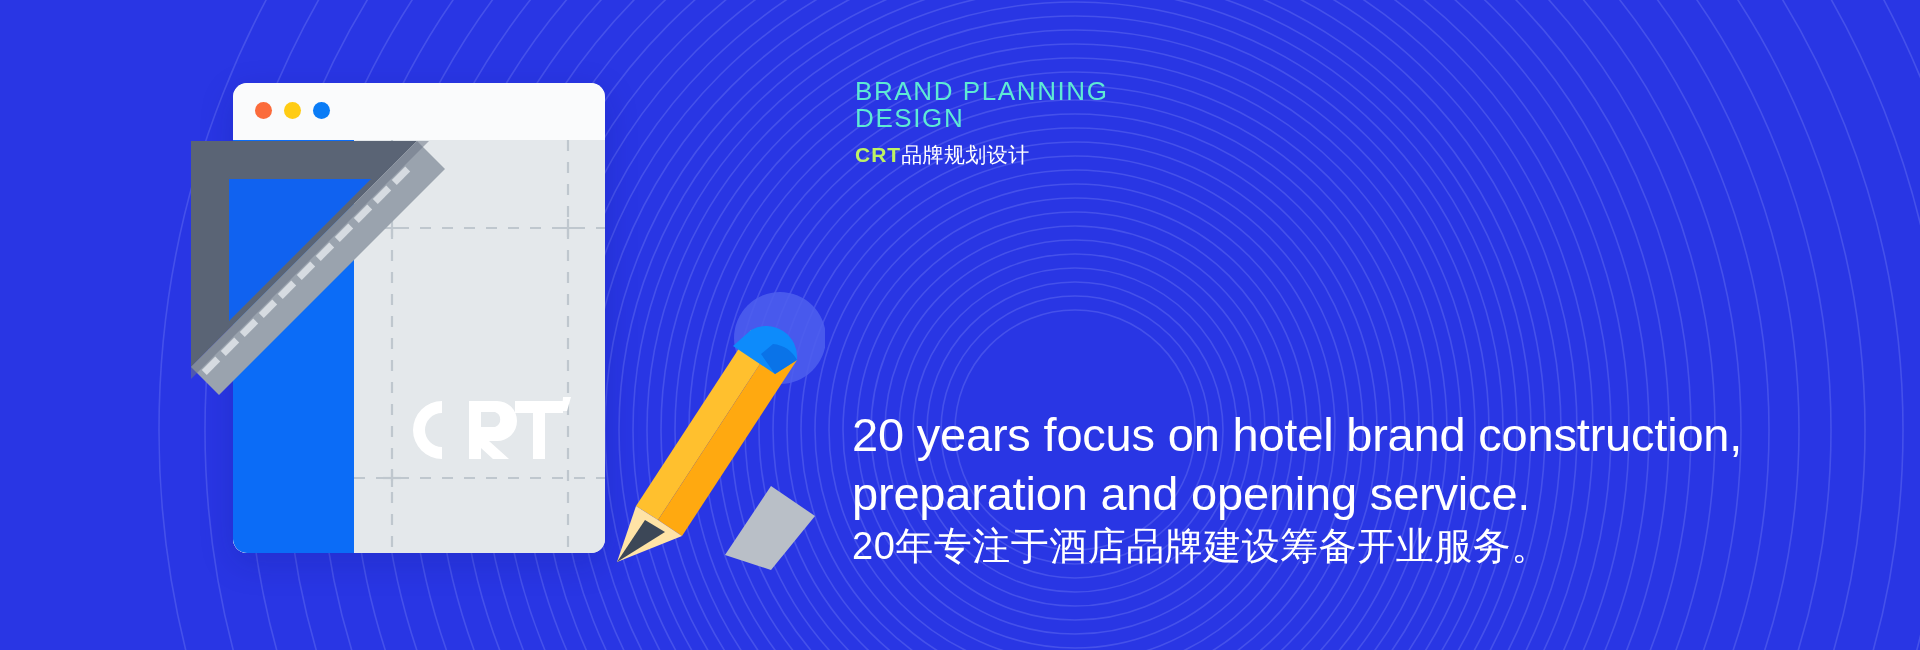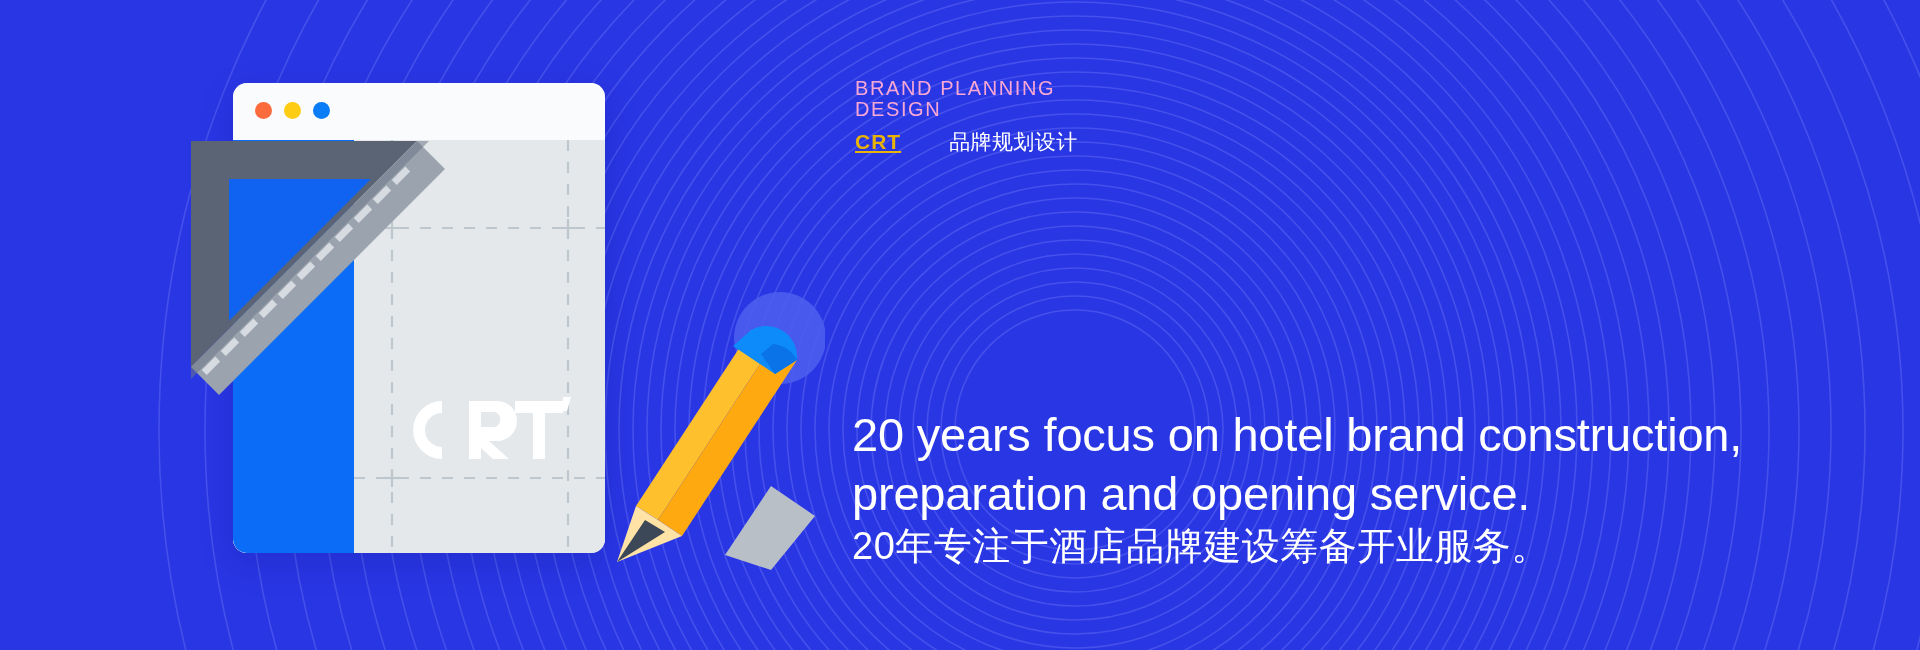--- a/index.html
+++ b/index.html
@@ -119,35 +119,35 @@
   .pencil svg { display: block; width: 100%; height: 100%; }
 
   
   .headline-block {
     position: absolute;
     left: 855px;
     top: 78px;
     width: 700px;
   }
   .headline {
-    color: #f9a8d4;
-    font-size: 20px;
+    color: #5eead4;
+    font-size: 26px;
     line-height: 1.05;
     font-weight: 400;
     letter-spacing: 1.6px;
     white-space: pre-line;
   }
   .subhead {
     margin-top: 9px;
     font-size: 21px;
     line-height: 1.2;
     letter-spacing: 0.4px;
   }
-  .subhead .brand-mark { color: #eab308; font-weight: 700; letter-spacing: 1px; text-decoration: underline; }
-  .subhead .sub-cn { color: #FFFFFF; font-weight: 400; margin-left: 48px; }
+  .subhead .brand-mark { color: #bef264; font-weight: 700; letter-spacing: 1px; }
+  .subhead .sub-cn { color: #FFFFFF; font-weight: 400; }
 
   .tagline-block {
     position: absolute;
     left: 852px;
     top: 405px;
     width: 900px;
   }
   .tagline-en {
     color: #FFFFFF;
     font-size: 47px;

